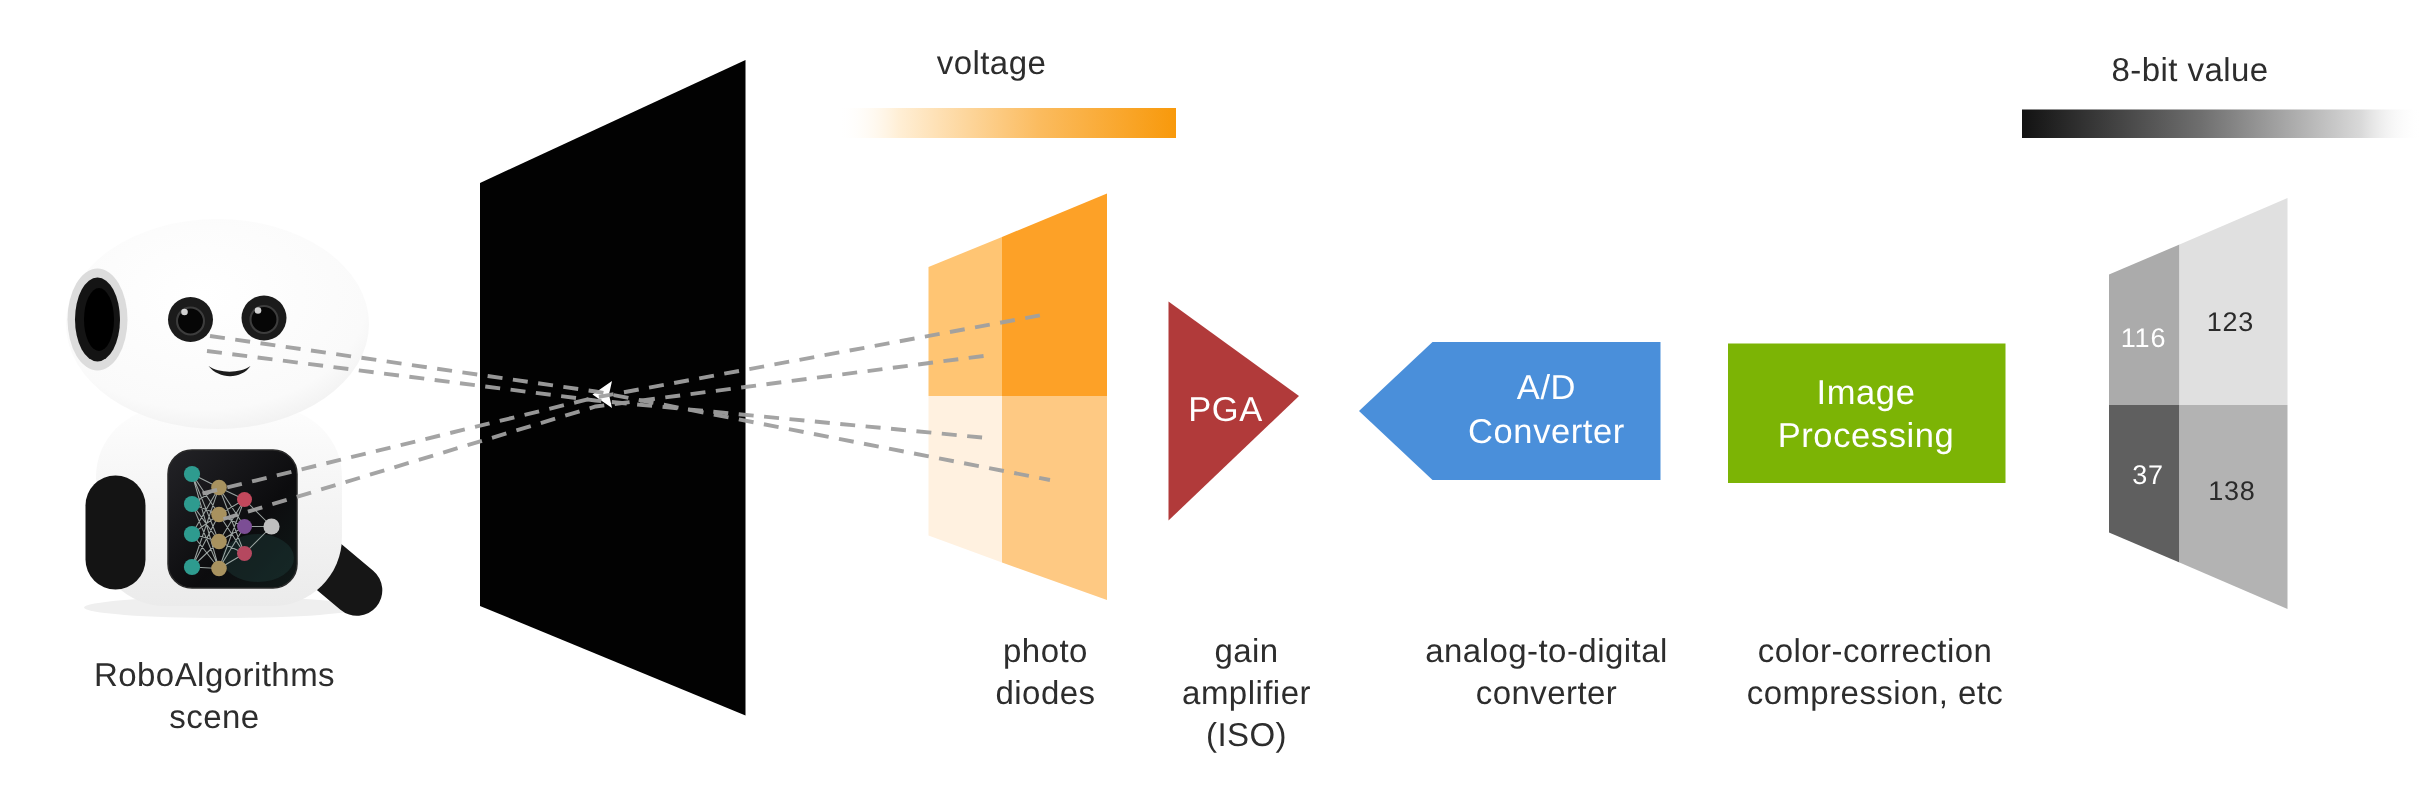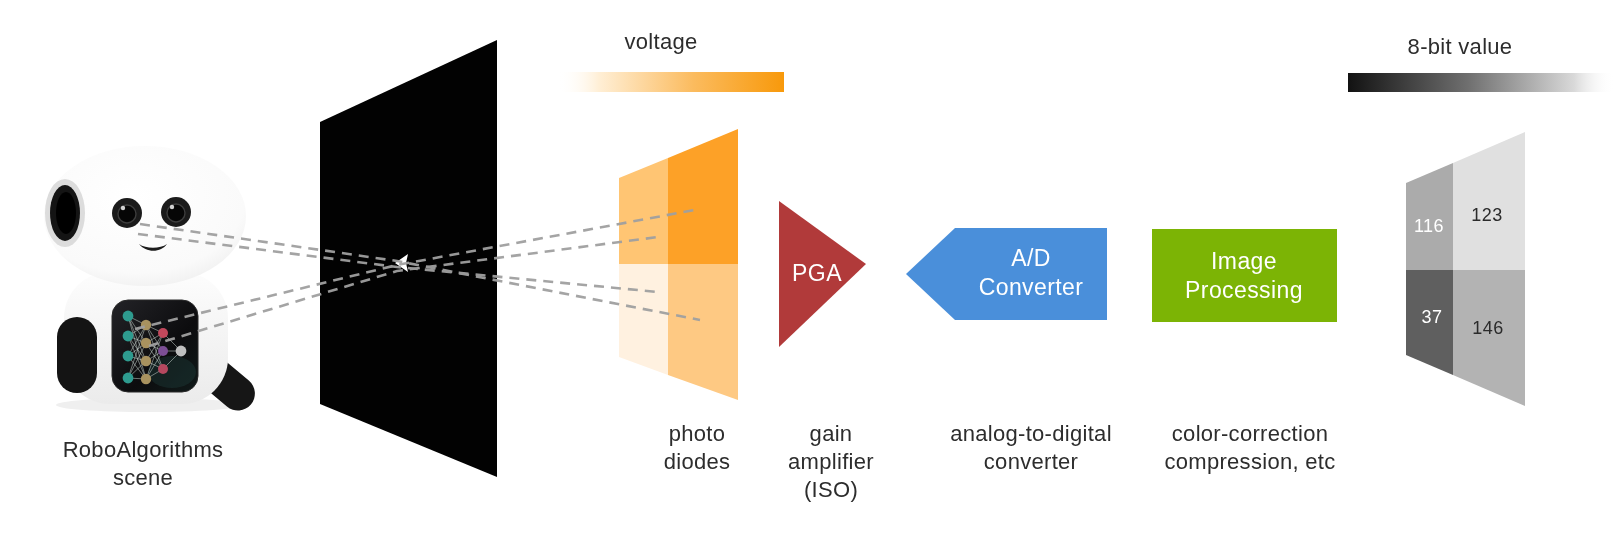--- a/index.html
+++ b/index.html
@@ -184,15 +184,15 @@
   </div>
 
   <div class="block-lbl" style="left:1244px;top:276px">
     <div>Image</div>
     <div>Processing</div>
   </div>
 
   <div class="px light" style="left:1429px;top:226px">116</div>
   <div class="px dark" style="left:1487px;top:215px">123</div>
   <div class="px light" style="left:1432px;top:317px">37</div>
-  <div class="px dark" style="left:1488px;top:328px">146</div>
+  <div class="px dark" style="left:1488px;top:328px">138</div>
 
 </div>
 
 </body></html>

